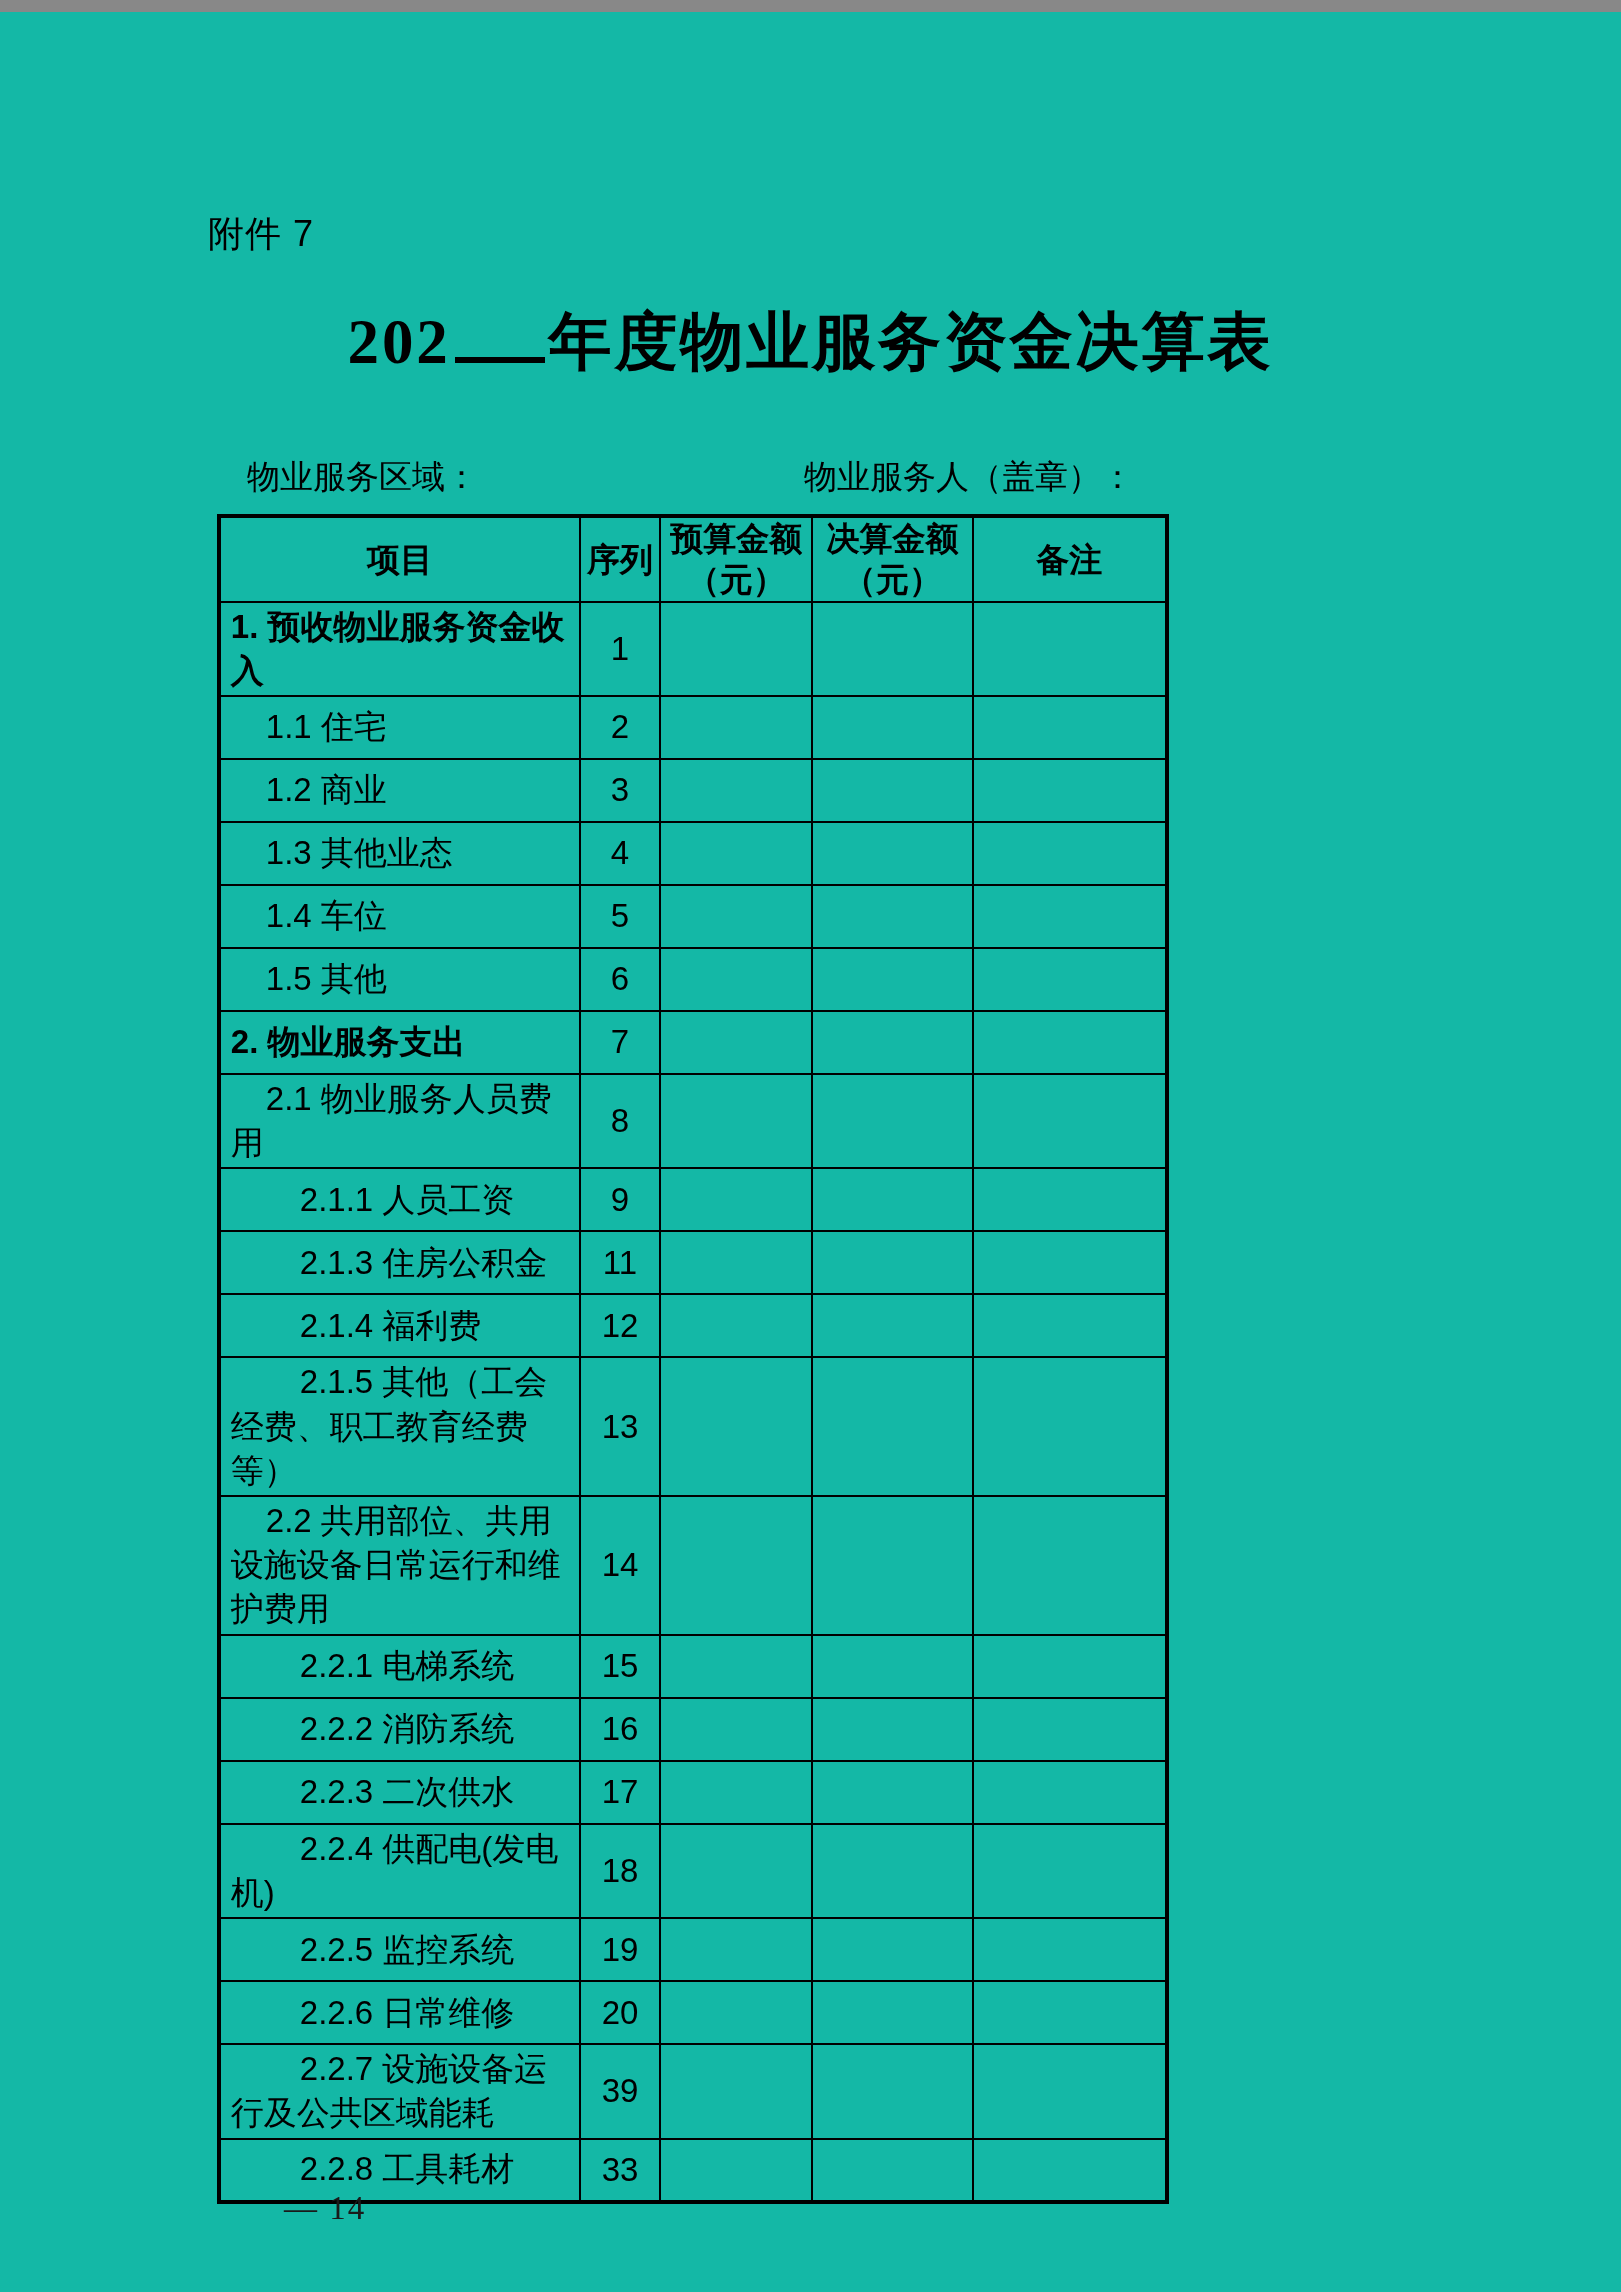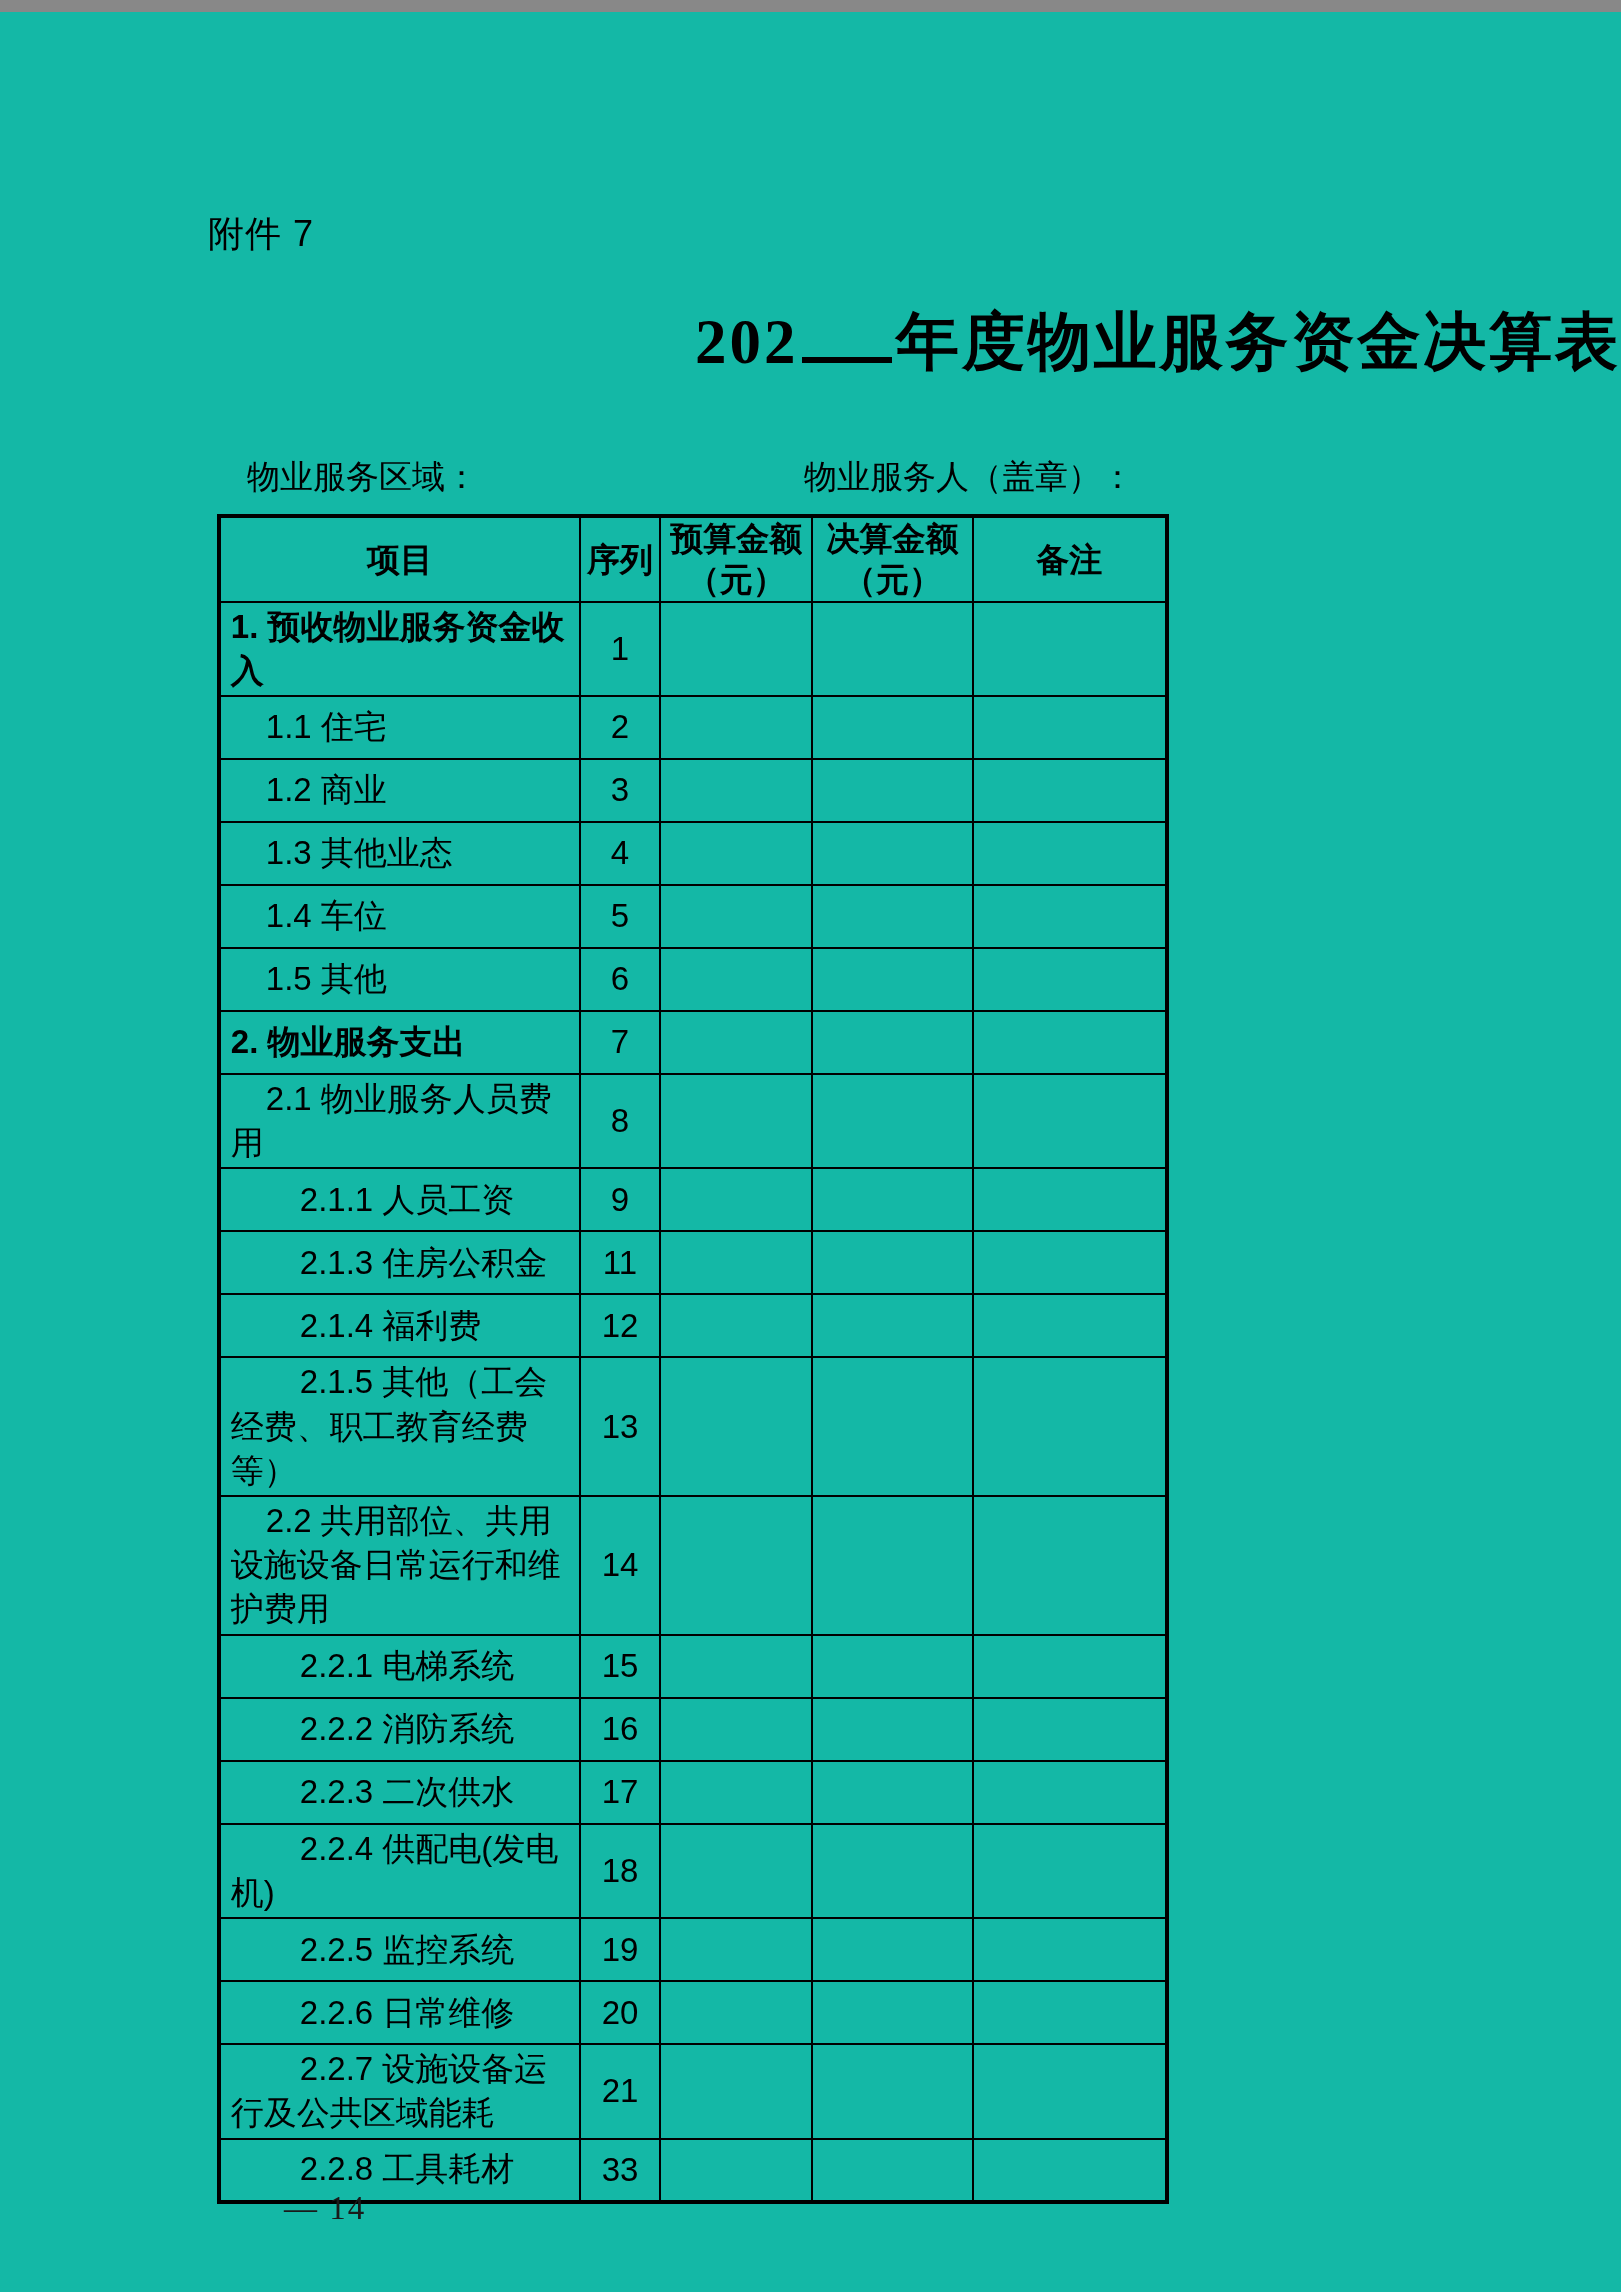--- a/index.html
+++ b/index.html
@@ -14,21 +14,21 @@
   }
   .attachment{
     position:absolute;
     left:208px;top:198px;
     font-size:36px;
     letter-spacing:1px;
   }
   .doc-title{
     position:absolute;
     left:0;top:294px;width:100%;
-    text-align:right;
+    text-align:center;
     font-family:"Liberation Serif","DejaVu Serif",serif;
     font-weight:700;
     font-size:63px;
     letter-spacing:2.9px;
     line-height:1.15;
     white-space:nowrap;
   }
   .title-blank{
     display:inline-block;
     width:90px;
@@ -252,21 +252,21 @@
         </tr>
         <tr class="single">
           <td class="item-cell lvl3">2.2.6 日常维修</td>
           <td class="seq-cell">20</td>
           <td class="empty-cell"></td>
           <td class="empty-cell"></td>
           <td class="empty-cell"></td>
         </tr>
         <tr class="tall">
           <td class="item-cell lvl3">2.2.7 设施设备运行及公共区域能耗</td>
-          <td class="seq-cell">21</td>
+          <td class="seq-cell">39</td>
           <td class="empty-cell"></td>
           <td class="empty-cell"></td>
           <td class="empty-cell"></td>
         </tr>
         <tr class="single">
           <td class="item-cell lvl3">2.2.8 工具耗材</td>
           <td class="seq-cell">33</td>
           <td class="empty-cell"></td>
           <td class="empty-cell"></td>
           <td class="empty-cell"></td>

